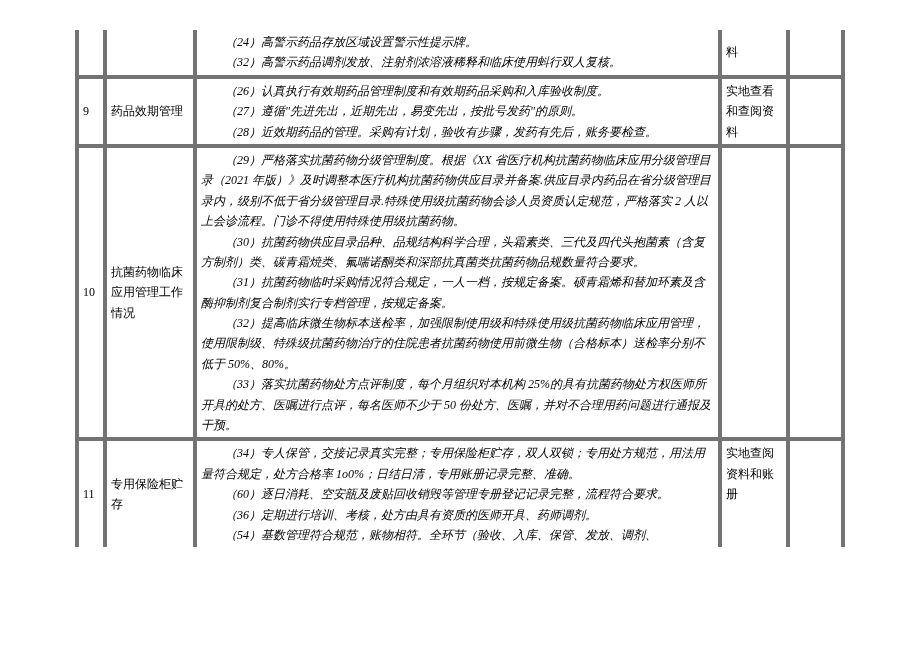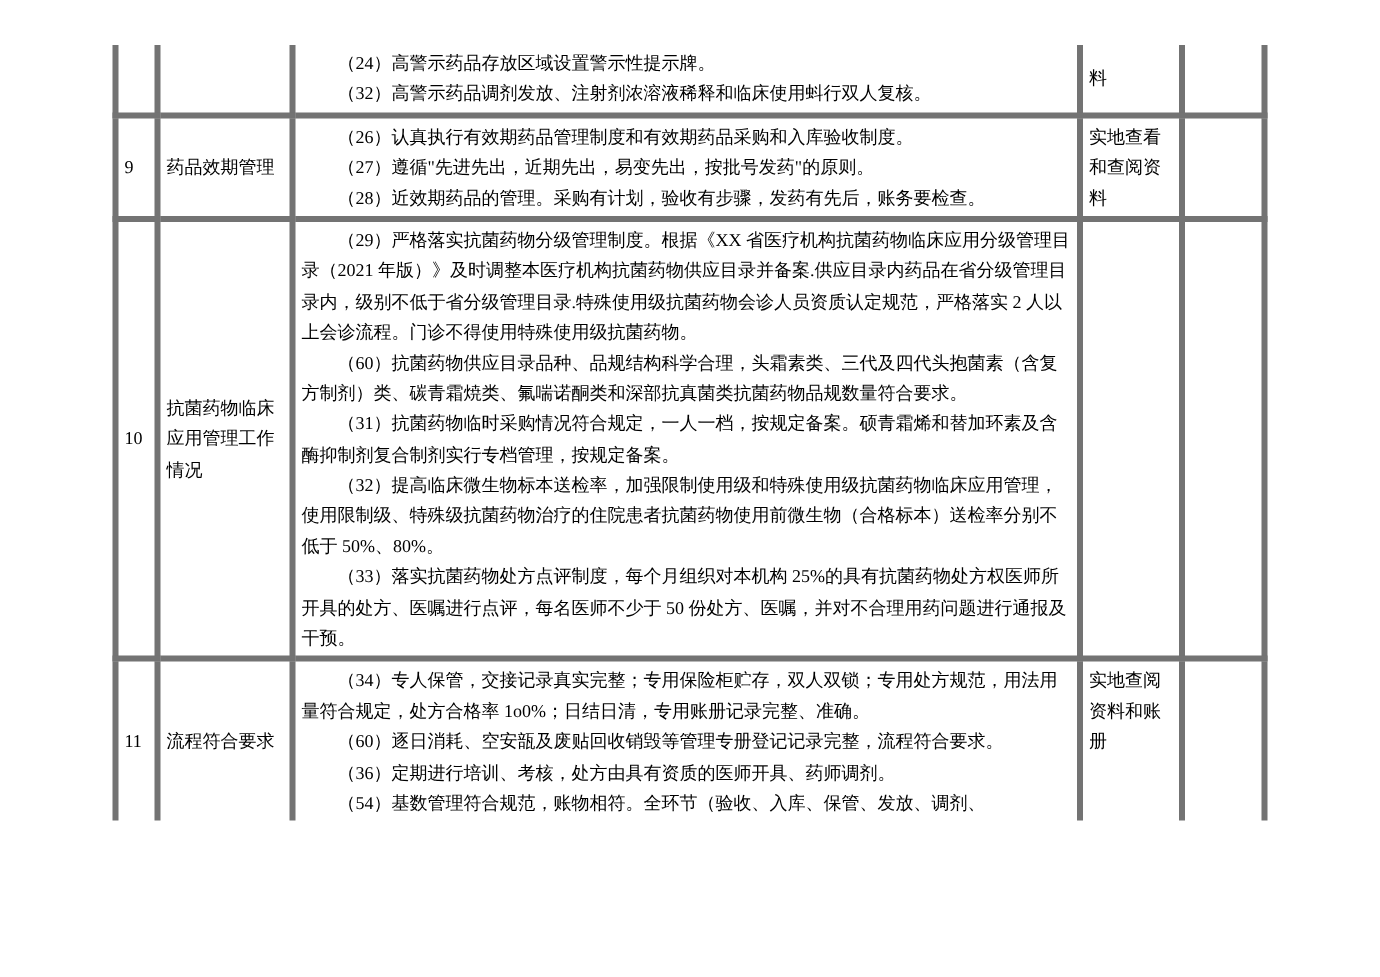--- a/index.html
+++ b/index.html
@@ -38,20 +38,21 @@
     }
     .col-method {
       width: 68px;
     }
     .col-blank {
       width: 55px;
     }
     .indent {
       text-indent: 2em;
       display: block;
+      font-style: italic;
     }
     .no-top {
       border-top: none;
     }
     .no-bottom {
       border-bottom: none;
       margin-top: 12px;
     }
   </style>
 </head>
@@ -78,31 +79,31 @@
         <span class="indent">（28）近效期药品的管理。采购有计划，验收有步骤，发药有先后，账务要检查。</span>
       </td>
       <td class="col-method">实地查看和查阅资料</td>
       <td class="col-blank"></td>
     </tr>
     <tr>
       <td class="col-num">10</td>
       <td class="col-name">抗菌药物临床应用管理工作情况</td>
       <td class="col-content">
         <span class="indent">（29）严格落实抗菌药物分级管理制度。根据《XX 省医疗机构抗菌药物临床应用分级管理目录（2021 年版）》及时调整本医疗机构抗菌药物供应目录并备案.供应目录内药品在省分级管理目录内，级别不低于省分级管理目录.特殊使用级抗菌药物会诊人员资质认定规范，严格落实 2 人以上会诊流程。门诊不得使用特殊使用级抗菌药物。</span>
-        <span class="indent">（60）抗菌药物供应目录品种、品规结构科学合理，头霜素类、三代及四代头抱菌素（含复方制剂）类、碳青霜焼类、氟喘诺酮类和深部抗真菌类抗菌药物品规数量符合要求。</span>
+        <span class="indent">（30）抗菌药物供应目录品种、品规结构科学合理，头霜素类、三代及四代头抱菌素（含复方制剂）类、碳青霜焼类、氟喘诺酮类和深部抗真菌类抗菌药物品规数量符合要求。</span>
         <span class="indent">（31）抗菌药物临时采购情况符合规定，一人一档，按规定备案。硕青霜烯和替加环素及含酶抑制剂复合制剂实行专档管理，按规定备案。</span>
         <span class="indent">（32）提高临床微生物标本送检率，加强限制使用级和特殊使用级抗菌药物临床应用管理，使用限制级、特殊级抗菌药物治疗的住院患者抗菌药物使用前微生物（合格标本）送检率分别不低于 50%、80%。</span>
         <span class="indent">（33）落实抗菌药物处方点评制度，每个月组织对本机构 25%的具有抗菌药物处方权医师所开具的处方、医嘱进行点评，每名医师不少于 50 份处方、医嘱，并对不合理用药问题进行通报及干预。</span>
       </td>
       <td class="col-method"></td>
       <td class="col-blank"></td>
     </tr>
     <tr>
       <td class="col-num no-bottom">11</td>
-      <td class="col-name no-bottom">流程符合要求</td>
+      <td class="col-name no-bottom">专用保险柜贮存</td>
       <td class="col-content no-bottom">
         <span class="indent">（34）专人保管，交接记录真实完整；专用保险柜贮存，双人双锁；专用处方规范，用法用量符合规定，处方合格率 1o0%；日结日清，专用账册记录完整、准确。</span>
         <span class="indent">（60）逐日消耗、空安瓿及废贴回收销毁等管理专册登记记录完整，流程符合要求。</span>
         <span class="indent">（36）定期进行培训、考核，处方由具有资质的医师开具、药师调剂。</span>
         <span class="indent">（54）基数管理符合规范，账物相符。全环节（验收、入库、保管、发放、调剂、</span>
       </td>
       <td class="col-method no-bottom" style="vertical-align:top;">实地查阅资料和账册</td>
       <td class="col-blank no-bottom"></td>
     </tr>
   </tbody>

